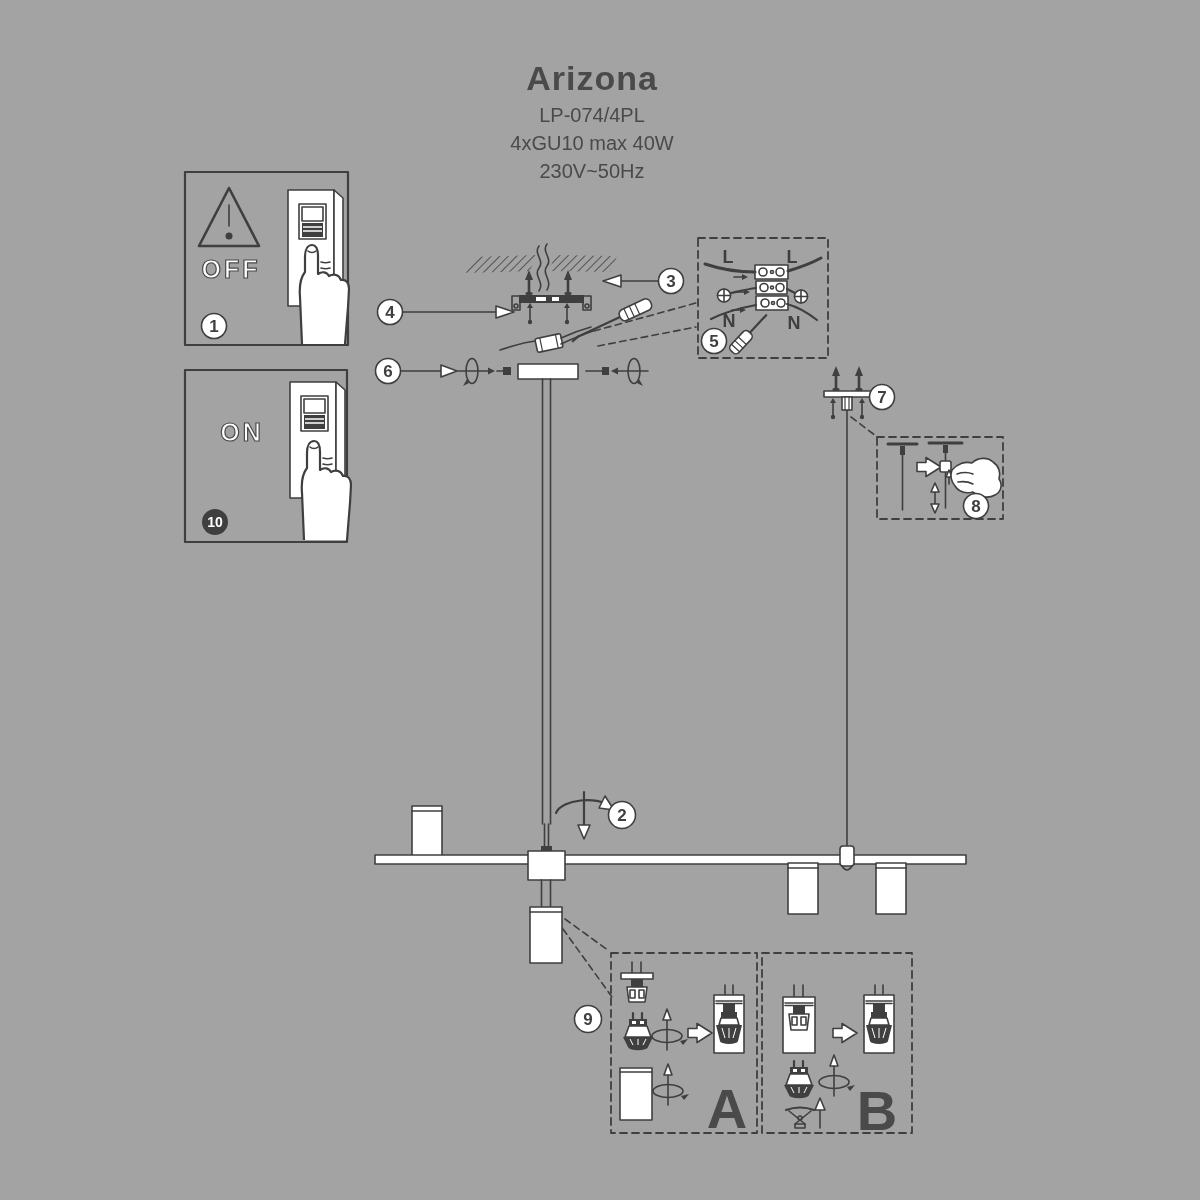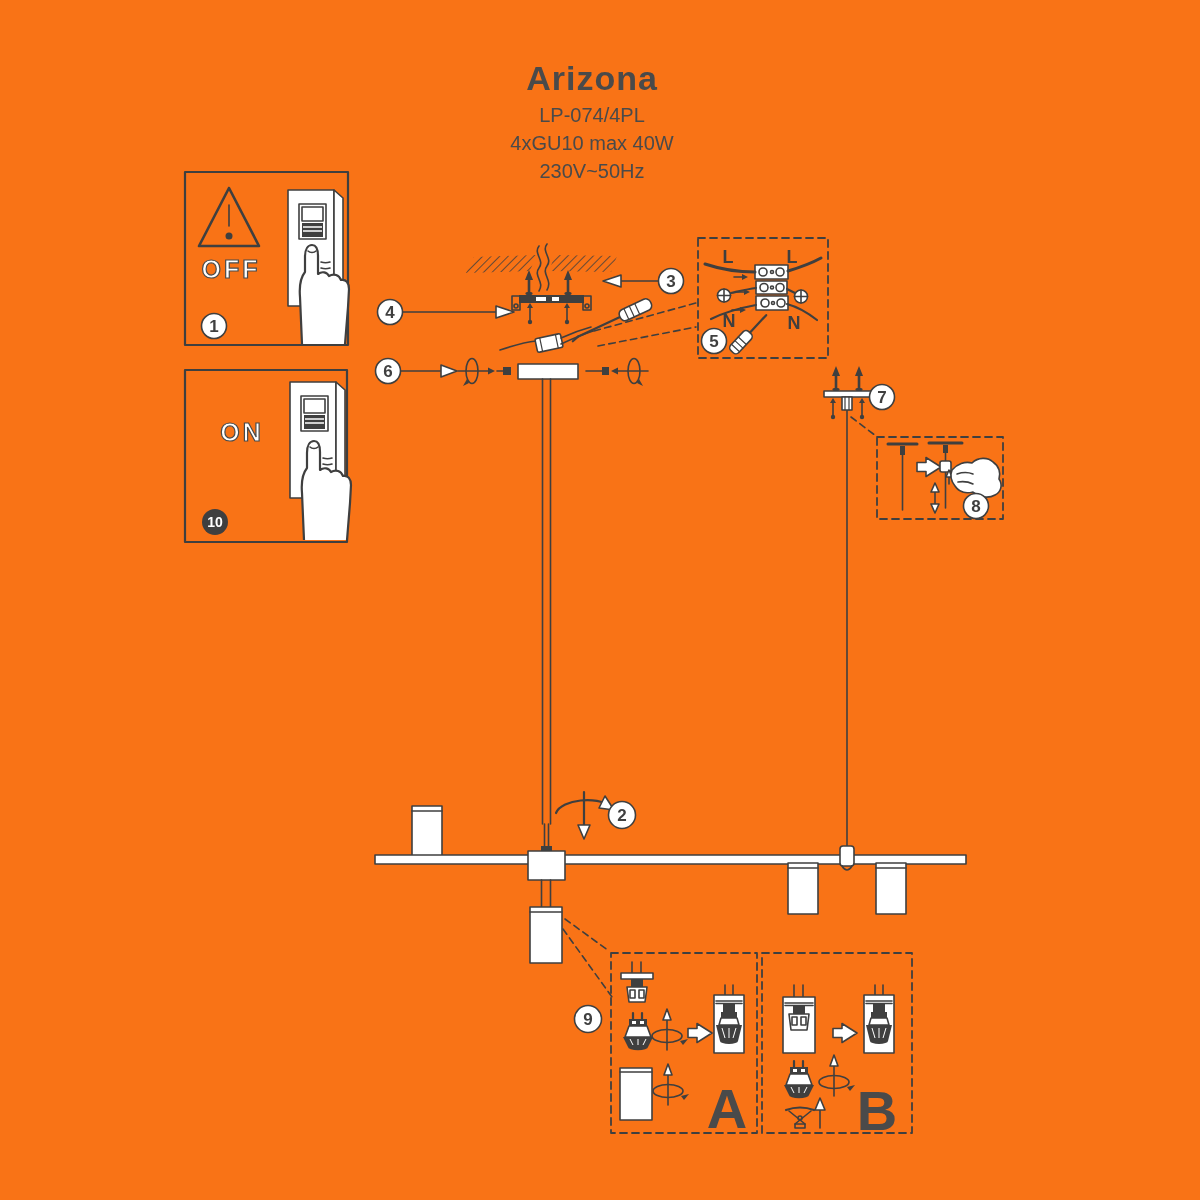--- a/index.html
+++ b/index.html
@@ -1,16 +1,16 @@
 <!DOCTYPE html>
 <html><head>
 <meta charset="utf-8">
 <style>
   html,body{margin:0;padding:0;background:#ffffff;}
-  .page{position:relative;width:1200px;height:1200px;background:#f97316;overflow:hidden;}
+  .page{position:relative;width:1200px;height:1200px;background:#a3a3a3;overflow:hidden;}
   svg{position:absolute;left:0;top:0;}
   .s{stroke:#3f3f3f;fill:none;stroke-width:1.6;stroke-linecap:round;stroke-linejoin:round;}
   .sw2{stroke-width:2.2;}
   .sw25{stroke-width:2.6;}
   .sw3{stroke-width:3;}
   .thin{stroke-width:1.2;}
   .f{fill:#3f3f3f;stroke:none;}
   .wf{fill:#ffffff;stroke:#3f3f3f;stroke-width:1.6;stroke-linejoin:round;}
   .wf2{fill:#ffffff;stroke:#3f3f3f;stroke-width:2.2;stroke-linejoin:round;}
   .dash{stroke-dasharray:6.5 4.5;}

